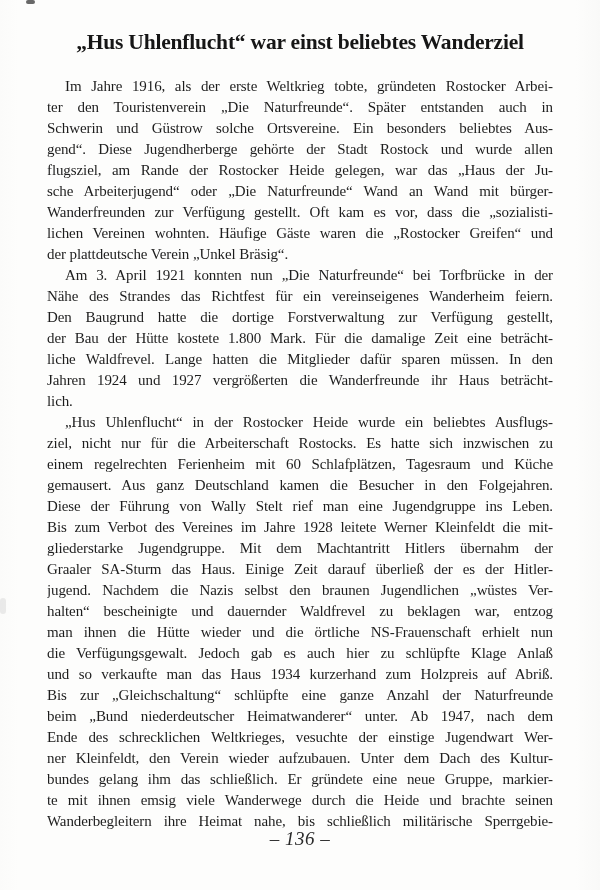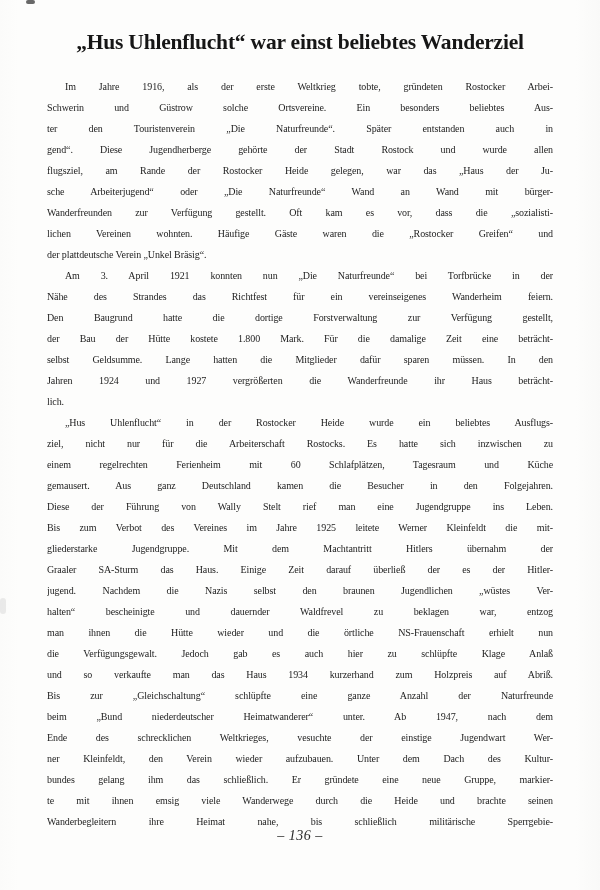--- a/index.html
+++ b/index.html
@@ -25,21 +25,21 @@
     font-size: 21.5px;
     font-weight: bold;
     letter-spacing: -0.2px;
     color: #161616;
   }
   .body-text {
     position: absolute;
     top: 76px;
     left: 47px;
     width: 506px;
-    font-size: 10px;
+    font-size: 15px;
     line-height: 21px;
     letter-spacing: -0.1px;
   }
   .line {
     height: 21px;
     overflow: hidden;
     text-align: justify;
     text-align-last: justify;
   }
   .line.endline {
@@ -47,21 +47,21 @@
   }
   .line.indent {
     text-indent: 18px;
   }
   .page-number {
     position: absolute;
     top: 828px;
     left: 0;
     width: 100%;
     text-align: center;
-    font-size: 14px;
+    font-size: 19px;
     font-style: italic;
     letter-spacing: 0.5px;
     color: #2a2a2a;
   }
   .artifact-top-left {
     position: absolute;
     left: 26px;
     top: 0px;
     width: 9px;
     height: 4px;
@@ -84,41 +84,41 @@
 <body>
 
 <div class="page">
   <div class="artifact-top-left"></div>
   <div class="artifact-left-smudge"></div>
 
   <h1 class="title" style="margin:0;">„Hus Uhlenflucht“ war einst beliebtes Wanderziel</h1>
 
   <div class="body-text">
       <div class="line indent">Im Jahre 1916, als der erste Weltkrieg tobte, gründeten Rostocker Arbei-</div>
+      <div class="line">ter den Touristenverein „Die Naturfreunde“. Später entstanden auch in</div>
       <div class="line">Schwerin und Güstrow solche Ortsvereine. Ein besonders beliebtes Aus-</div>
-      <div class="line">ter den Touristenverein „Die Naturfreunde“. Später entstanden auch in</div>
       <div class="line">gend“. Diese Jugendherberge gehörte der Stadt Rostock und wurde allen</div>
       <div class="line">flugsziel, am Rande der Rostocker Heide gelegen, war das „Haus der Ju-</div>
       <div class="line">sche Arbeiterjugend“ oder „Die Naturfreunde“ Wand an Wand mit bürger-</div>
       <div class="line">Wanderfreunden zur Verfügung gestellt. Oft kam es vor, dass die „sozialisti-</div>
       <div class="line">lichen Vereinen wohnten. Häufige Gäste waren die „Rostocker Greifen“ und</div>
       <div class="line endline">der plattdeutsche Verein „Unkel Bräsig“.</div>
       <div class="line indent">Am 3. April 1921 konnten nun „Die Naturfreunde“ bei Torfbrücke in der</div>
       <div class="line">Nähe des Strandes das Richtfest für ein vereinseigenes Wanderheim feiern.</div>
       <div class="line">Den Baugrund hatte die dortige Forstverwaltung zur Verfügung gestellt,</div>
       <div class="line">der Bau der Hütte kostete 1.800 Mark. Für die damalige Zeit eine beträcht-</div>
-      <div class="line">selbst Geldsumme. Lange hatten die Mitglieder dafür sparen müssen. In den</div>
+      <div class="line">liche Waldfrevel. Lange hatten die Mitglieder dafür sparen müssen. In den</div>
       <div class="line">Jahren 1924 und 1927 vergrößerten die Wanderfreunde ihr Haus beträcht-</div>
       <div class="line endline">lich.</div>
       <div class="line indent">„Hus Uhlenflucht“ in der Rostocker Heide wurde ein beliebtes Ausflugs-</div>
       <div class="line">ziel, nicht nur für die Arbeiterschaft Rostocks. Es hatte sich inzwischen zu</div>
       <div class="line">einem regelrechten Ferienheim mit 60 Schlafplätzen, Tagesraum und Küche</div>
       <div class="line">gemausert. Aus ganz Deutschland kamen die Besucher in den Folgejahren.</div>
       <div class="line">Diese der Führung von Wally Stelt rief man eine Jugendgruppe ins Leben.</div>
-      <div class="line">Bis zum Verbot des Vereines im Jahre 1925 leitete Werner Kleinfeldt die mit-</div>
+      <div class="line">Bis zum Verbot des Vereines im Jahre 1928 leitete Werner Kleinfeldt die mit-</div>
       <div class="line">gliederstarke Jugendgruppe. Mit dem Machtantritt Hitlers übernahm der</div>
       <div class="line">Graaler SA-Sturm das Haus. Einige Zeit darauf überließ der es der Hitler-</div>
       <div class="line">jugend. Nachdem die Nazis selbst den braunen Jugendlichen „wüstes Ver-</div>
       <div class="line">halten“ bescheinigte und dauernder Waldfrevel zu beklagen war, entzog</div>
       <div class="line">man ihnen die Hütte wieder und die örtliche NS-Frauenschaft erhielt nun</div>
       <div class="line">die Verfügungsgewalt. Jedoch gab es auch hier zu schlüpfte Klage Anlaß</div>
       <div class="line">und so verkaufte man das Haus 1934 kurzerhand zum Holzpreis auf Abriß.</div>
       <div class="line">Bis zur „Gleichschaltung“ schlüpfte eine ganze Anzahl der Naturfreunde</div>
       <div class="line">beim „Bund niederdeutscher Heimatwanderer“ unter. Ab 1947, nach dem</div>
       <div class="line">Ende des schrecklichen Weltkrieges, vesuchte der einstige Jugendwart Wer-</div>

